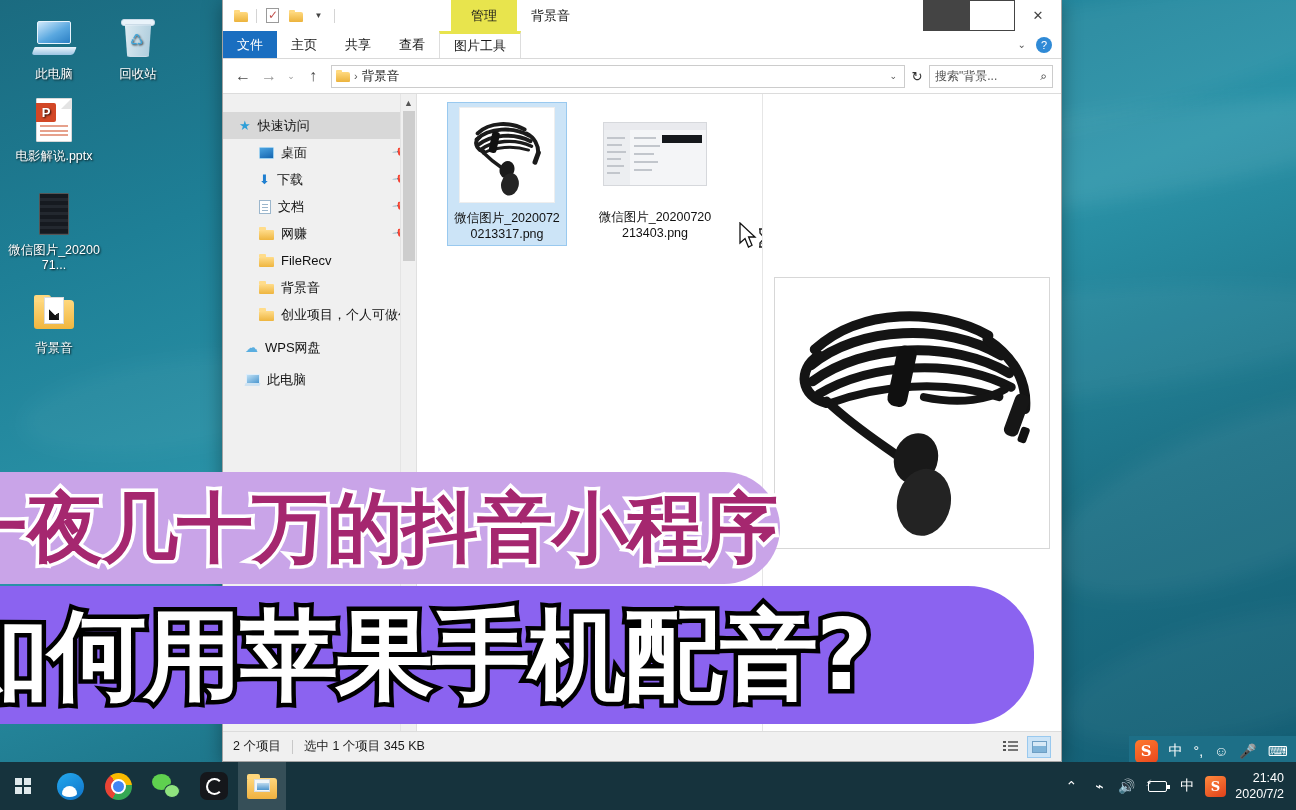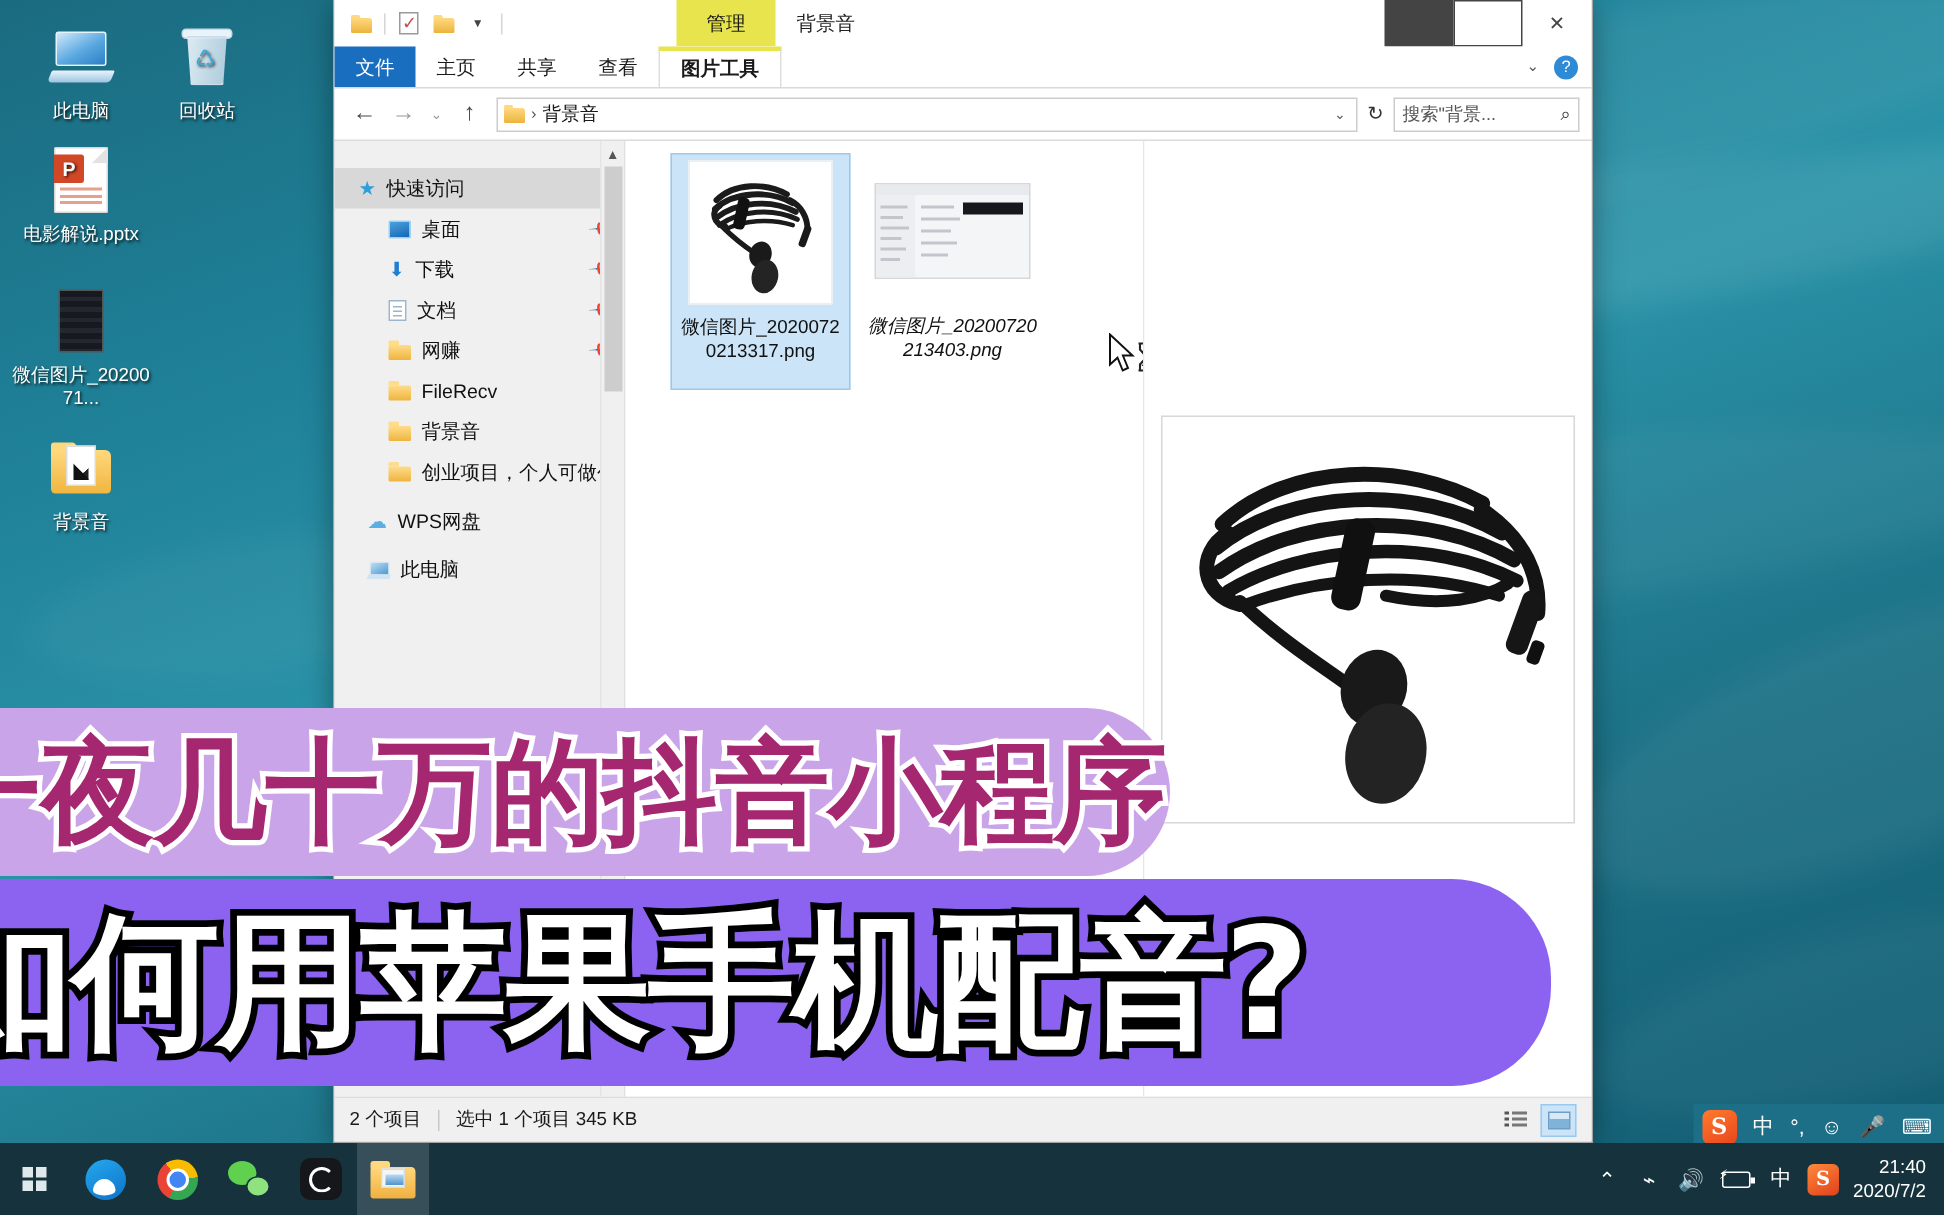--- a/index.html
+++ b/index.html
@@ -185,21 +185,20 @@
     border-bottom: 1px solid #d9d9d9; flex: none; background: #fff;
   }
   .rtab {
     padding: 0 14px; display: flex; align-items: center; font-size: 13px;
     color: #1a1a1a; cursor: default;
   }
   .rtab.file { background: #1a6ec0; color: #fff; font-weight: normal; }
   .rtab.ctx {
     border-top: 3px solid #e8e44d; border-left: 1px solid #ddd; border-right: 1px solid #ddd;
     background: #fff;
-    font-weight: bold;
   }
   .ribbon-right {
     margin-left: auto; display: flex; align-items: center; gap: 10px; padding-right: 9px;
   }
   .chev { font-size: 10px; color: #555; }
   .helpq {
     width: 16px; height: 16px; border-radius: 50%; background: #2f8ad6; color: #fff;
     font-size: 11px; display: flex; align-items: center; justify-content: center;
   }
 
@@ -321,21 +320,21 @@
     position: relative; overflow: hidden;
   }
   .thumb-shot {
     width: 104px; height: 64px; background: #f4f5f7; border: 1px solid #d6d8dc;
     position: relative; overflow: hidden;
   }
   .thumb-shot .tsbar { position:absolute; left:0; top:0; right:0; height:7px; background:#e9eaee; }
   .thumb-shot .tsleft { position:absolute; left:0; top:7px; bottom:0; width:26px; background:#eceef1; }
   .thumb-shot .tsline { position:absolute; height:1.5px; background:#c2c6cc; }
   .thumb-shot .tsdark { position:absolute; right:4px; top:12px; width:40px; height:8px; background:#15181c; }
-  .fname { word-break: break-all; padding: 0 3px 17px 3px; }
+  .fname { word-break: break-all; padding: 0 3px 3px 3px; }
 
   
   .preview {
     width: 298px; background: #fff; flex: none; position: relative;
     display: flex; align-items: center; justify-content: center;
   }
   .preview-img {
     width: 276px; height: 272px; background: #fff;
     border: 1px solid #d7d7d7; position: relative; overflow: hidden;
   }
@@ -712,21 +711,21 @@
                 <rect x="31" y="24" width="8" height="22" rx="3" fill="#111" transform="rotate(12 35 35)"></rect>
                 <ellipse cx="48" cy="63" rx="7.5" ry="9" fill="#1a1a1a" transform="rotate(18 48 63)"></ellipse>
                 <ellipse cx="51" cy="78" rx="9" ry="11.5" fill="#242424" transform="rotate(12 51 78)"></ellipse>
                 <rect x="76" y="43" width="5" height="15" rx="2" fill="#1a1a1a" transform="rotate(20 78 50)"></rect>
               </svg>
             </div>
           </div>
           <div class="fname">微信图片_20200720213317.png</div>
         </div>
 
-        <div class="fileitem" style="left:158px; top:8px;font-style:italic;">
+        <div class="fileitem" style="left:178px; top:8px;">
           <div class="thumbwrap">
             <div class="thumb-shot">
               <div class="tsbar"></div>
               <div class="tsleft"></div>
               <div class="tsline" style="left:3px;  top:14px; width:18px;"></div>
               <div class="tsline" style="left:3px;  top:21px; width:15px;"></div>
               <div class="tsline" style="left:3px;  top:28px; width:19px;"></div>
               <div class="tsline" style="left:3px;  top:35px; width:14px;"></div>
               <div class="tsline" style="left:3px;  top:42px; width:17px;"></div>
               <div class="tsline" style="left:3px;  top:49px; width:13px;"></div>

